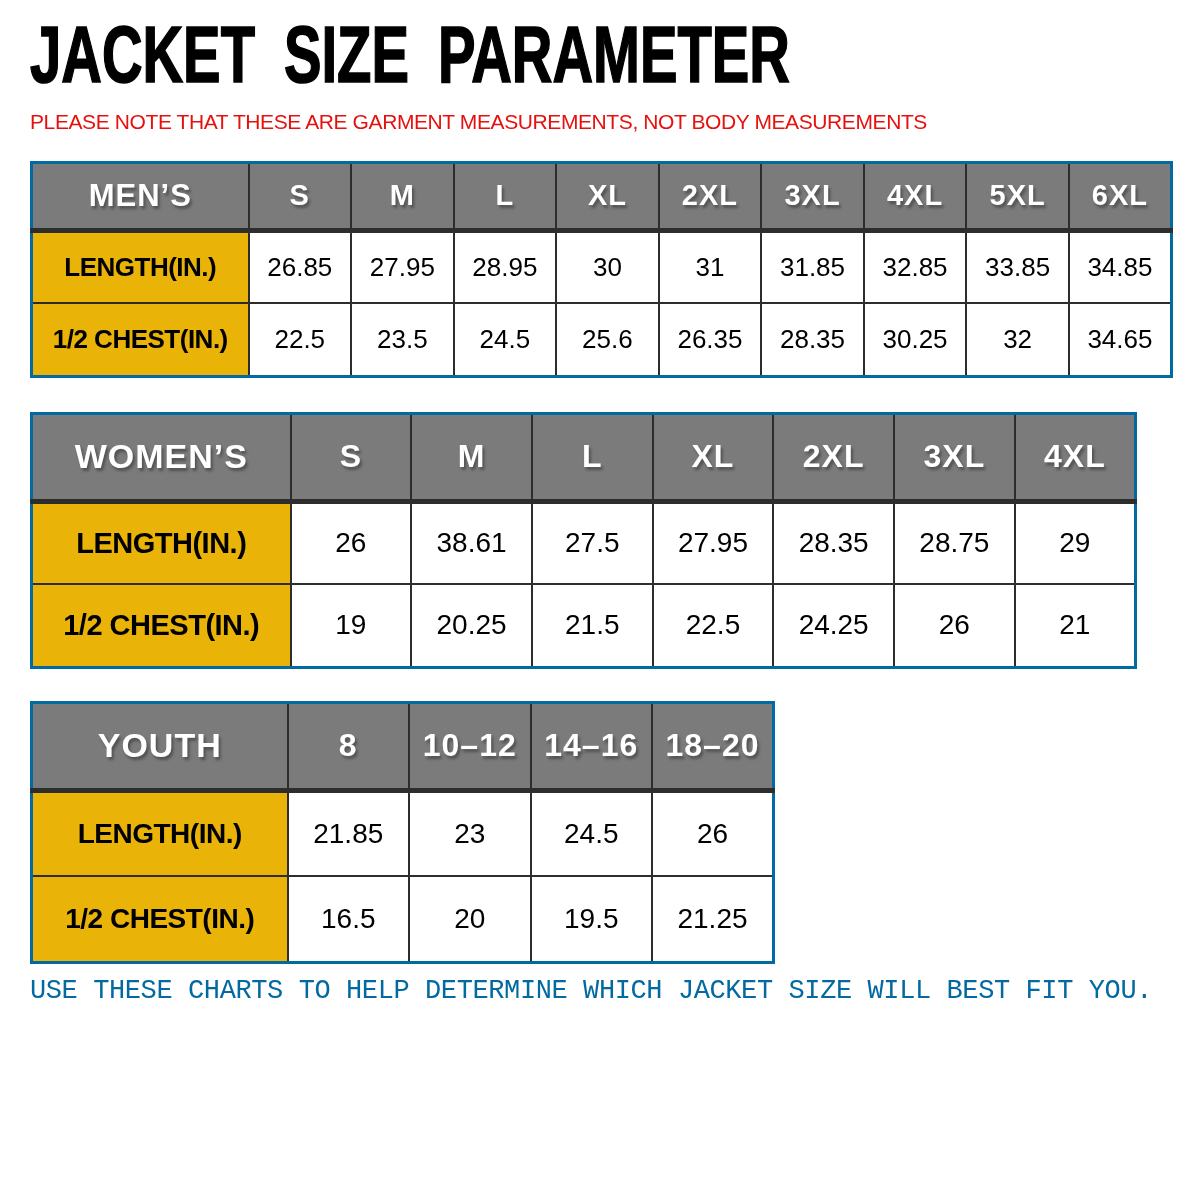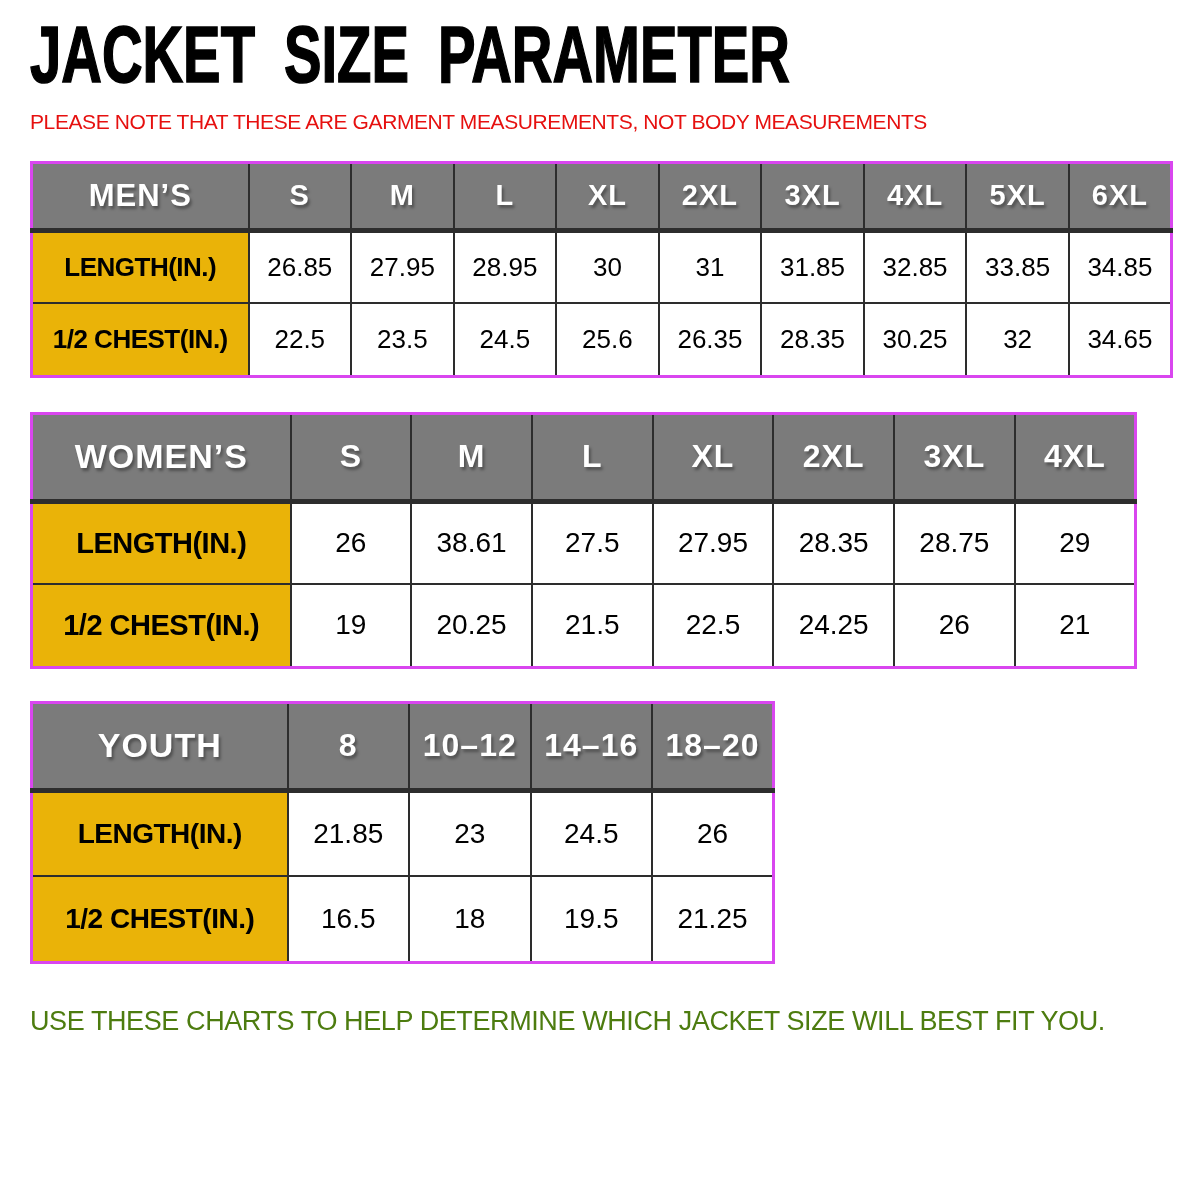--- a/index.html
+++ b/index.html
@@ -37,21 +37,21 @@
     font-size: 21px;
     line-height: 1.35;
     letter-spacing: -0.4px;
     font-weight: 500;
   }
 
   
   table.size-table {
     border-collapse: collapse;
     table-layout: fixed;
-    border: 3px solid #d946ef;
+    border: 3px solid #0369a1;
     background: #fff;
   }
   table.size-table th, table.size-table td {
     border: 2px solid #2d2d2d;
     text-align: center;
     vertical-align: middle;
     padding: 0;
     overflow: hidden;
   }
   table.size-table thead th {
@@ -103,27 +103,28 @@
   .footer-para {
     margin: 26px 0 0 0;
     width: 1170px;
     color: #e6100f;
     font-size: 28px;
     line-height: 1.45;
     letter-spacing: -0.5px;
     font-weight: 500;
   }
   .footer-usage {
-    margin: 40px 0 0 0;
+    margin: 10px 0 0 0;
     width: 1170px;
-    color: #4d7c0f;
+    color: #0369a1;
     font-size: 27px;
     line-height: 1.3;
     letter-spacing: -0.4px;
     font-weight: 500;
+    font-family: Liberation Mono, monospace;
   }
 </style>
 </head>
 <body>
 
 <div class="page">
 
   <h1 class="title">JACKET SIZE PARAMETER</h1>
 
   <p class="note">PLEASE NOTE THAT THESE ARE GARMENT MEASUREMENTS, NOT BODY MEASUREMENTS</p>
@@ -251,21 +252,21 @@
         <tr>
           <th class="row-label">LENGTH(IN.)</th>
           <td>21.85</td>
           <td>23</td>
           <td>24.5</td>
           <td>26</td>
         </tr>
         <tr>
           <th class="row-label">1/2 CHEST(IN.)</th>
           <td>16.5</td>
-          <td>18</td>
+          <td>20</td>
           <td>19.5</td>
           <td>21.25</td>
         </tr>
       </tbody>
     </table>
 
 
   <p class="footer-usage">USE THESE CHARTS TO HELP DETERMINE WHICH JACKET SIZE WILL BEST FIT YOU.</p>
 
 </div>

